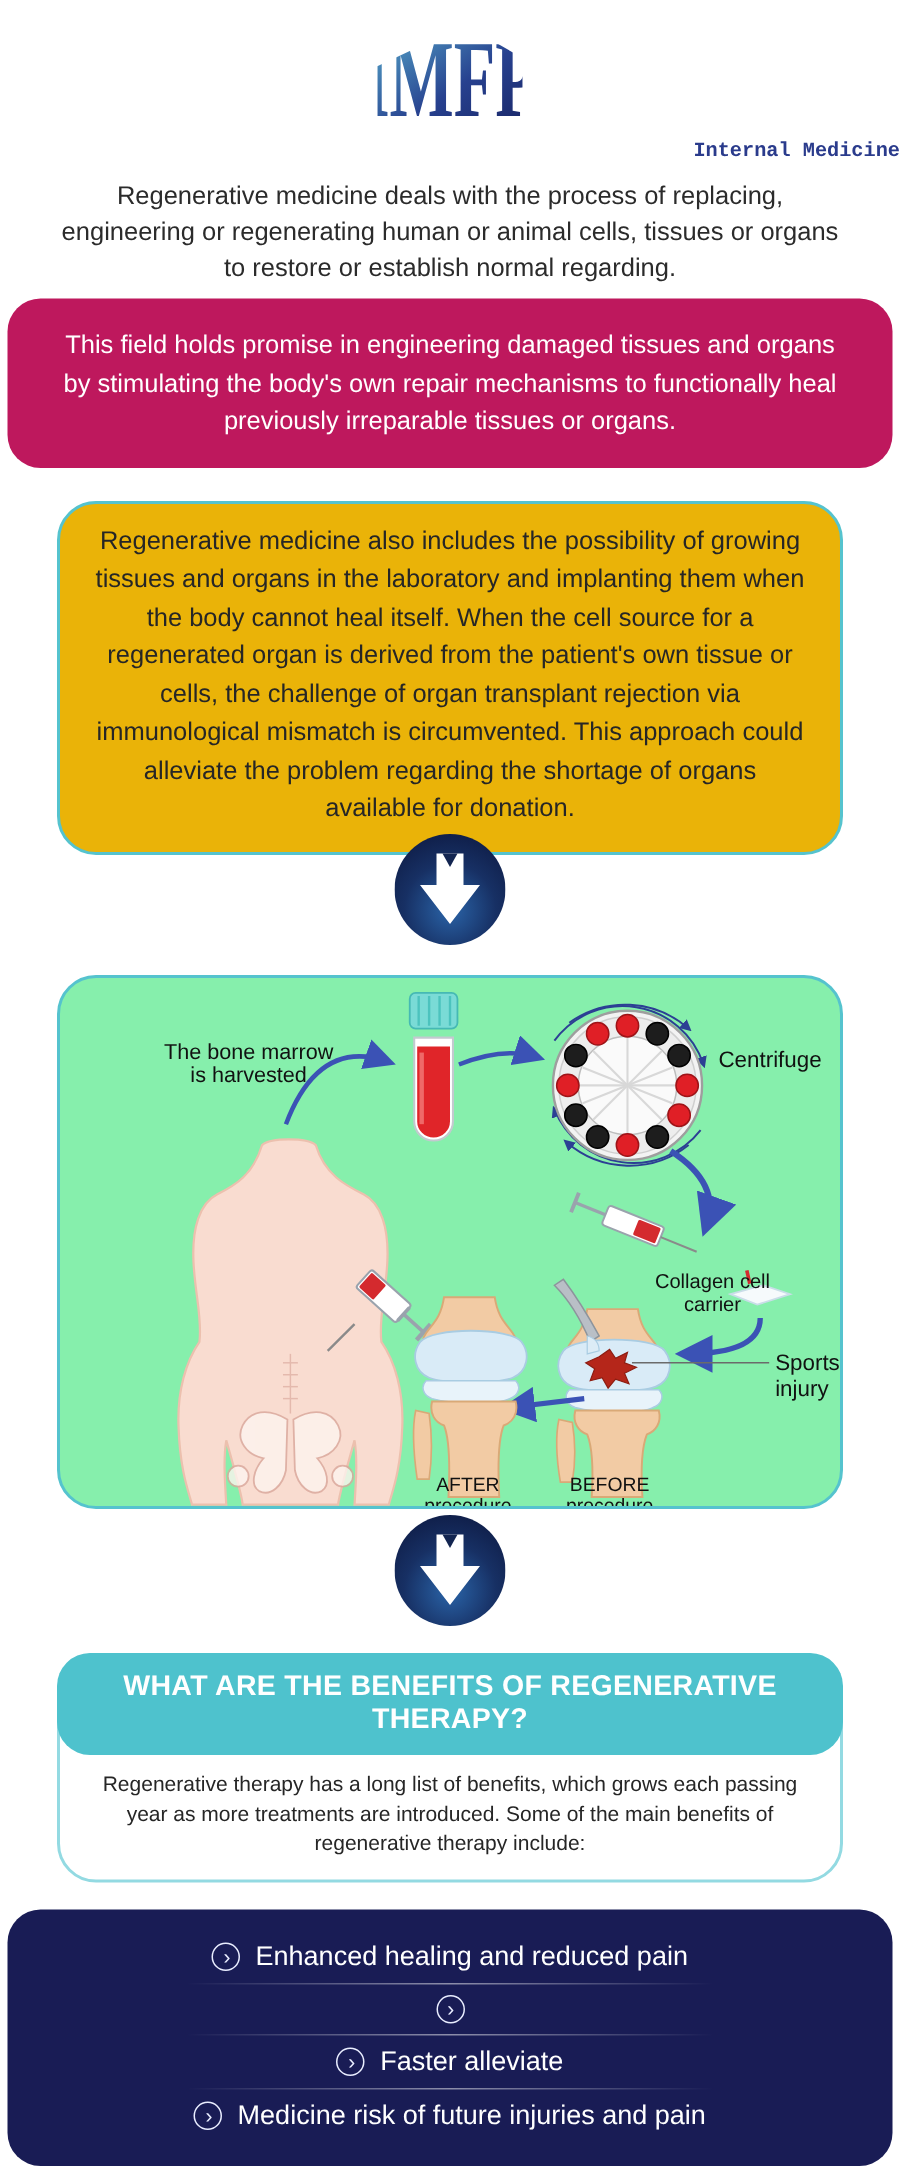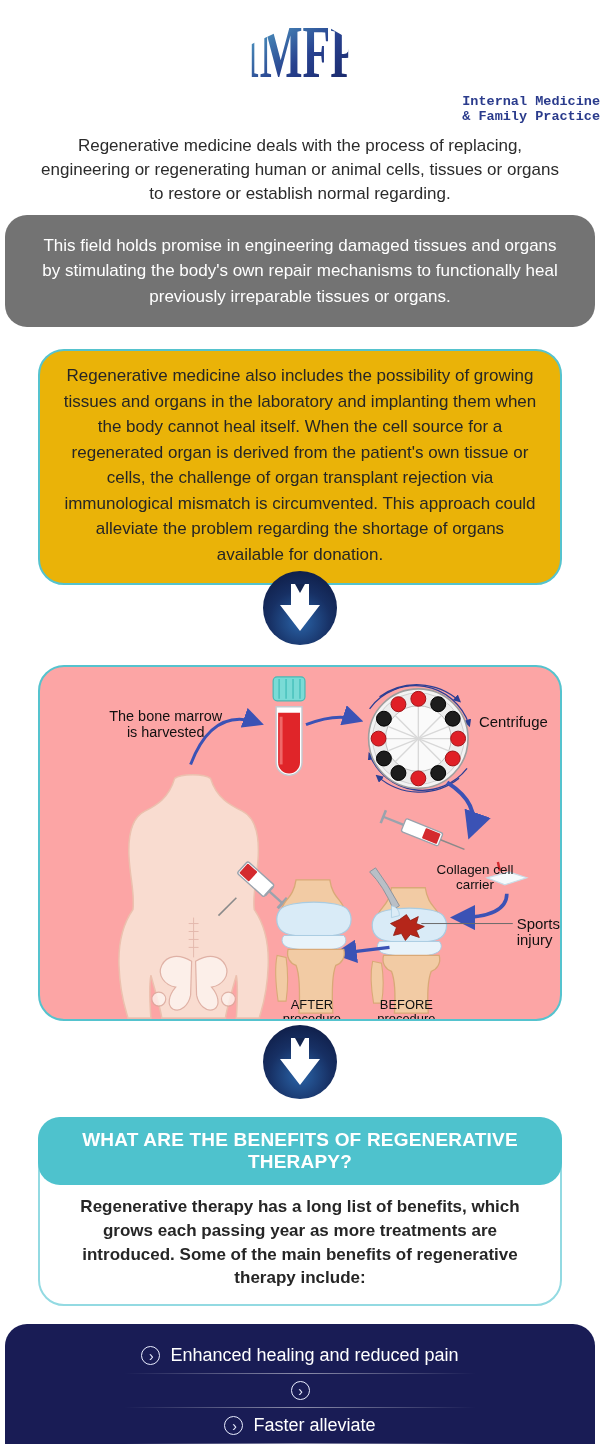--- a/index.html
+++ b/index.html
@@ -13,50 +13,50 @@
   .logo-mark { display:block; margin:0 auto; }
   .logo-text {
     font-family:Liberation Mono, monospace; font-weight:bold;
     color:#2a3b8c; font-size:13.5px; line-height:1.12; margin-top:16px;text-align:right;
   }
   .intro {
     margin:10px 38px 0; text-align:center;
     font-size:17px; font-weight:500; line-height:1.42; color:#2b2b2b;
   }
   .navy-box {
-    margin:8px 5px 0; background:#737373; border-radius:22px;
+    margin:8px 5px 0; background:#be185d; border-radius:22px;
     padding:18px 32px; color:#ffffff; text-align:center;
     font-size:17px; font-weight:500; line-height:1.5;
   }
   .teal-box {
     margin:22px 38px 0; background:#eab308;
     border:2px solid #55c3ce; border-radius:26px;
     padding:12px 20px 16px; text-align:center;
     font-size:17px; font-weight:500; line-height:1.5; color:#262626;
   }
   .arrow-wrap { width:74px; height:74px; margin:-14px auto 0; position:relative; z-index:3; }
   .arrow-wrap.gap { margin-top:4px; }
   .illus-box {
-    margin:20px 38px 0; background:#fca5a5;
+    margin:20px 38px 0; background:#86efac;
     border:2px solid #55c3ce; border-radius:26px;
     height:356px; overflow:hidden; position:relative;
   }
   .illus-box svg { display:block; width:100%; height:100%; }
   .benefits-outer {
     margin:18px 38px 0; border:2px solid #93dae2; border-radius:26px;
     background:#ffffff;
   }
   .benefits-header {
     margin:-2px; background:#4ec2cd; border-radius:22px;
     padding:12px 20px; text-align:center;
     color:#ffffff; font-weight:bold; font-size:19px; letter-spacing:.2px;
   }
   .benefits-intro {
     padding:12px 26px 14px; text-align:center;
-    font-size:17px; font-weight:700; line-height:1.4; color:#262626;
+    font-size:14px; font-weight:400; line-height:1.4; color:#262626;
   }
   .benefits-list {
     margin:18px 5px 6px; background:#191c55; border-radius:22px;
     padding:14px 30px 16px; color:#ffffff;
   }
   .benefit-row {
     display:flex; align-items:center; justify-content:center; gap:10px;
     padding:7px 0; font-size:18px; font-weight:500;
   }
   .benefit-icon {
@@ -85,21 +85,20 @@
       <clipPath id="houseClip">
         <polygon points="12,70 12,33 76,3 118,27 118,70"></polygon>
       </clipPath>
     </defs>
     <g clip-path="url(#houseClip)">
       <text transform="translate(65,69) scale(0.62,1)" text-anchor="middle" font-family="Liberation Serif, serif" font-weight="bold" font-size="80" fill="url(#lg)">IMFP</text>
     </g>
   </svg>
   <div class="logo-text">
     <div>Internal Medicine</div>
-    <div>&amp; Family Practice</div>
   </div>
 </div>
 
 <p class="intro">Regenerative medicine deals with the process of replacing, engineering or regenerating human or animal cells, tissues or organs to restore or establish normal regarding.</p>
 
 <div class="navy-box">
   <span>This field holds promise in engineering damaged tissues and organs by stimulating the body's own repair mechanisms to functionally heal previously irreparable tissues or organs.</span>
 </div>
 
 <div class="teal-box">

